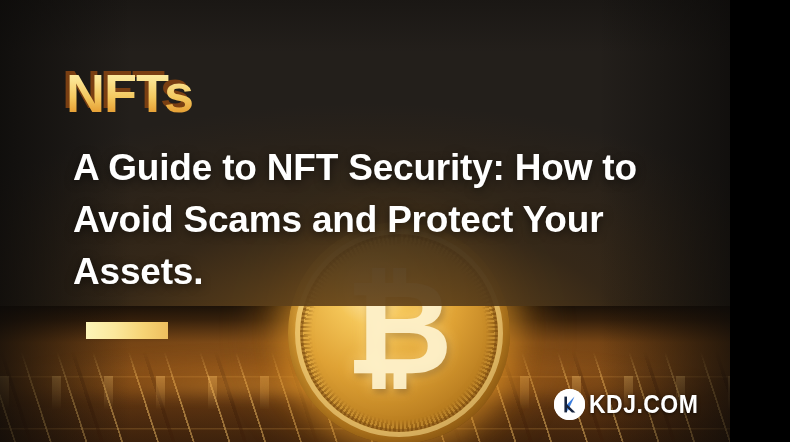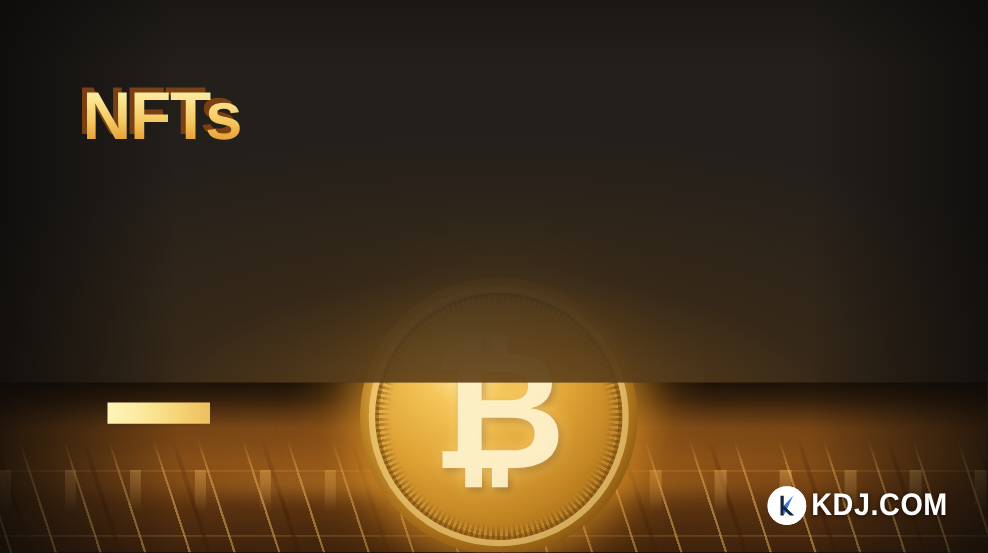--- a/index.html
+++ b/index.html
@@ -2,21 +2,21 @@
 <html><head>
 <meta charset="utf-8">
 <style>
   html, body {
     margin: 0;
     padding: 0;
     background: #000;
   }
   #banner {
     position: relative;
-    width: 790px;
+    width: 730px;
     height: 442px;
     overflow: hidden;
     background: #262420;
     font-family: "Liberation Sans", sans-serif;
   }
 
   
   .bg-base {
     position: absolute;
     inset: 0;
@@ -261,20 +261,21 @@
   </div>
 
   <div class="dark-plate"></div>
   <div class="dark-plate-soft"></div>
   <div class="edge-vignette"></div>
 
   <div class="content">
 
     <div class="kicker">NFTs</div>
 
+    <h1 class="headline">A Guide to NFT Security: How to Avoid Scams and Protect Your Assets.</h1>
 
     <div class="accent-bar"></div>
 
     <div class="brand">
       <div class="brand-badge">
         <svg width="31" height="31" viewBox="0 0 31 31" aria-hidden="true">
           <circle cx="15.5" cy="15.5" r="15.5" fill="#ffffff"></circle>
           <path d="M20.5 7.5 L12.3 16.2 L13.6 22.6 Z" fill="#3b7ddd"></path>
           <path d="M10.4 7.6 L13.0 7.6 L13.0 23.4 L10.4 23.4 Z" fill="#16243f"></path>
           <path d="M13.2 15.6 L21.4 23.4 L17.9 23.4 L12.2 17.9 Z" fill="#16243f"></path>

